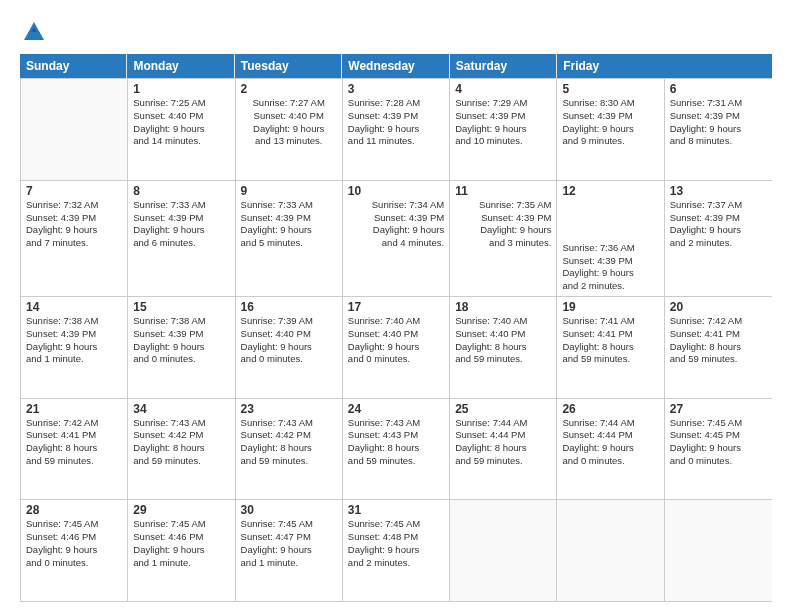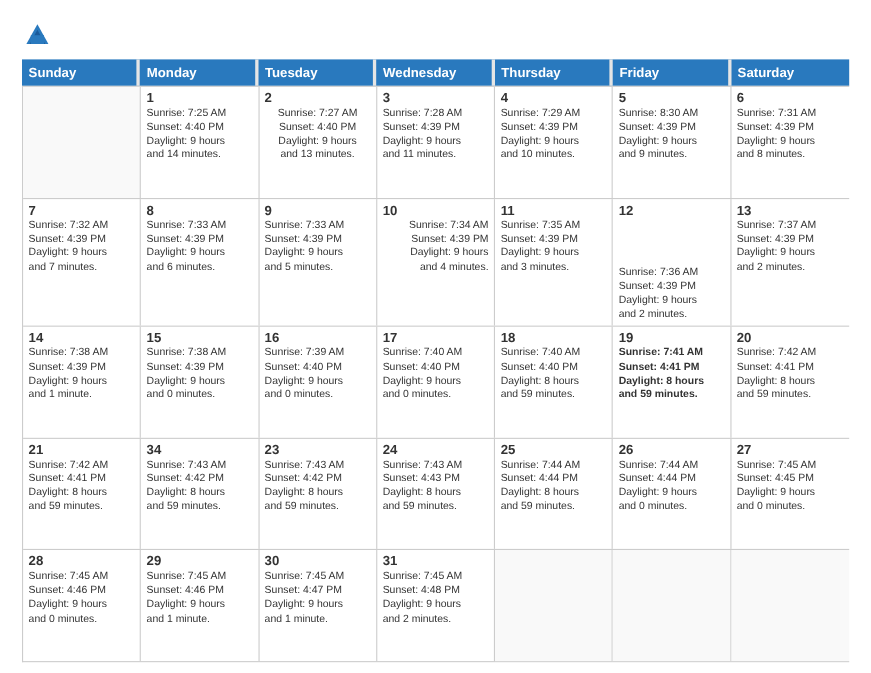--- a/index.html
+++ b/index.html
@@ -61,21 +61,21 @@
     .cal-header {
       display: grid;
       grid-template-columns: repeat(7, 1fr);
       background: #2979be;
     }
     .cal-header-cell {
       color: #fff;
       font-size: 12px;
       font-weight: bold;
       padding: 5px 6px;
-      border-right: 3px solid #e5e5e5;
+      border-right: 1px solid #e5e5e5;
     }
     .cal-header-cell:last-child { border-right: none; }
     .cal-body {
       display: flex;
       flex-direction: column;
       flex: 1;
       border-left: 1px solid #ccc;
       border-bottom: 1px solid #ccc;
     }
     .cal-row {
@@ -128,23 +128,22 @@
       <div class="location"></div>
     </div>
   </div>
 
   <div class="calendar">
     <div class="cal-header">
     <div class="cal-header-cell">Sunday</div>
         <div class="cal-header-cell">Monday</div>
         <div class="cal-header-cell">Tuesday</div>
         <div class="cal-header-cell">Wednesday</div>
-        <div class="cal-header-cell">Thursday</div>
+        <div class="cal-header-cell">Saturday</div>
         <div class="cal-header-cell">Friday</div>
-        <div class="cal-header-cell">Saturday</div>
       </div>
     <div class="cal-body">
     <div class="cal-row">
           <div class="cal-cell empty"></div>
           <div class="cal-cell">
             <span class="day-num">1</span>
             <div class="cell-text" style="white-space: pre-line;">Sunrise: 7:25 AM
 Sunset: 4:40 PM
 Daylight: 9 hours
 and 14 minutes.</div>
@@ -209,21 +208,21 @@
           </div>
           <div class="cal-cell">
             <span class="day-num">10</span>
             <div class="cell-text" style="white-space: pre-line; text-align: right;">Sunrise: 7:34 AM
 Sunset: 4:39 PM
 Daylight: 9 hours
 and 4 minutes.</div>
           </div>
           <div class="cal-cell">
             <span class="day-num">11</span>
-            <div class="cell-text" style="white-space: pre-line;">Sunrise: 7:35 AM
+            <div class="cell-text" style="white-space: pre-line; text-align: right;">Sunrise: 7:35 AM
 Sunset: 4:39 PM
 Daylight: 9 hours
 and 3 minutes.</div>
           </div>
           <div class="cal-cell">
             <span class="day-num">12</span>
             <div class="cell-text" style="white-space: pre-line; margin-top: 44px;">Sunrise: 7:36 AM
 Sunset: 4:39 PM
 Daylight: 9 hours
 and 2 minutes.</div>
@@ -267,21 +266,21 @@
           </div>
           <div class="cal-cell">
             <span class="day-num">18</span>
             <div class="cell-text" style="white-space: pre-line;">Sunrise: 7:40 AM
 Sunset: 4:40 PM
 Daylight: 8 hours
 and 59 minutes.</div>
           </div>
           <div class="cal-cell">
             <span class="day-num">19</span>
-            <div class="cell-text" style="white-space: pre-line; font-weight: bold;">Sunrise: 7:41 AM
+            <div class="cell-text" style="white-space: pre-line;">Sunrise: 7:41 AM
 Sunset: 4:41 PM
 Daylight: 8 hours
 and 59 minutes.</div>
           </div>
           <div class="cal-cell">
             <span class="day-num">20</span>
             <div class="cell-text" style="white-space: pre-line;">Sunrise: 7:42 AM
 Sunset: 4:41 PM
 Daylight: 8 hours
 and 59 minutes.</div>

